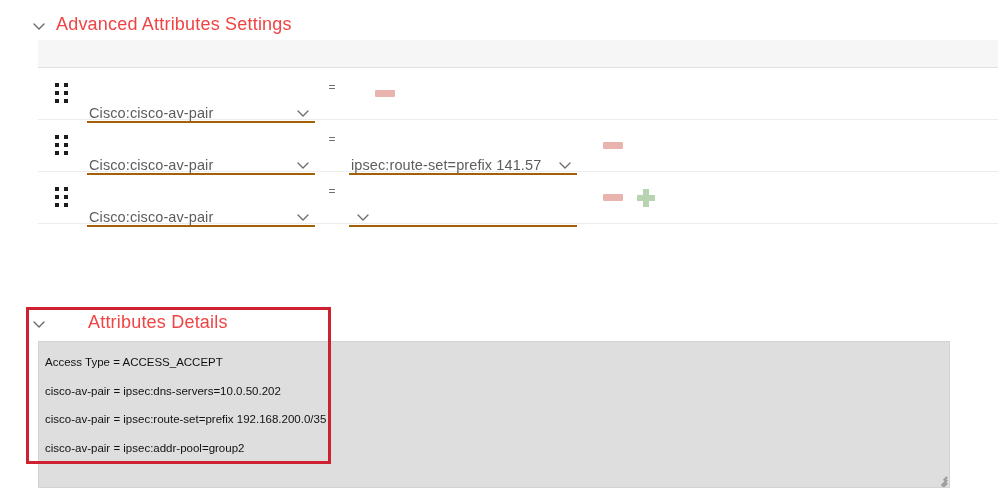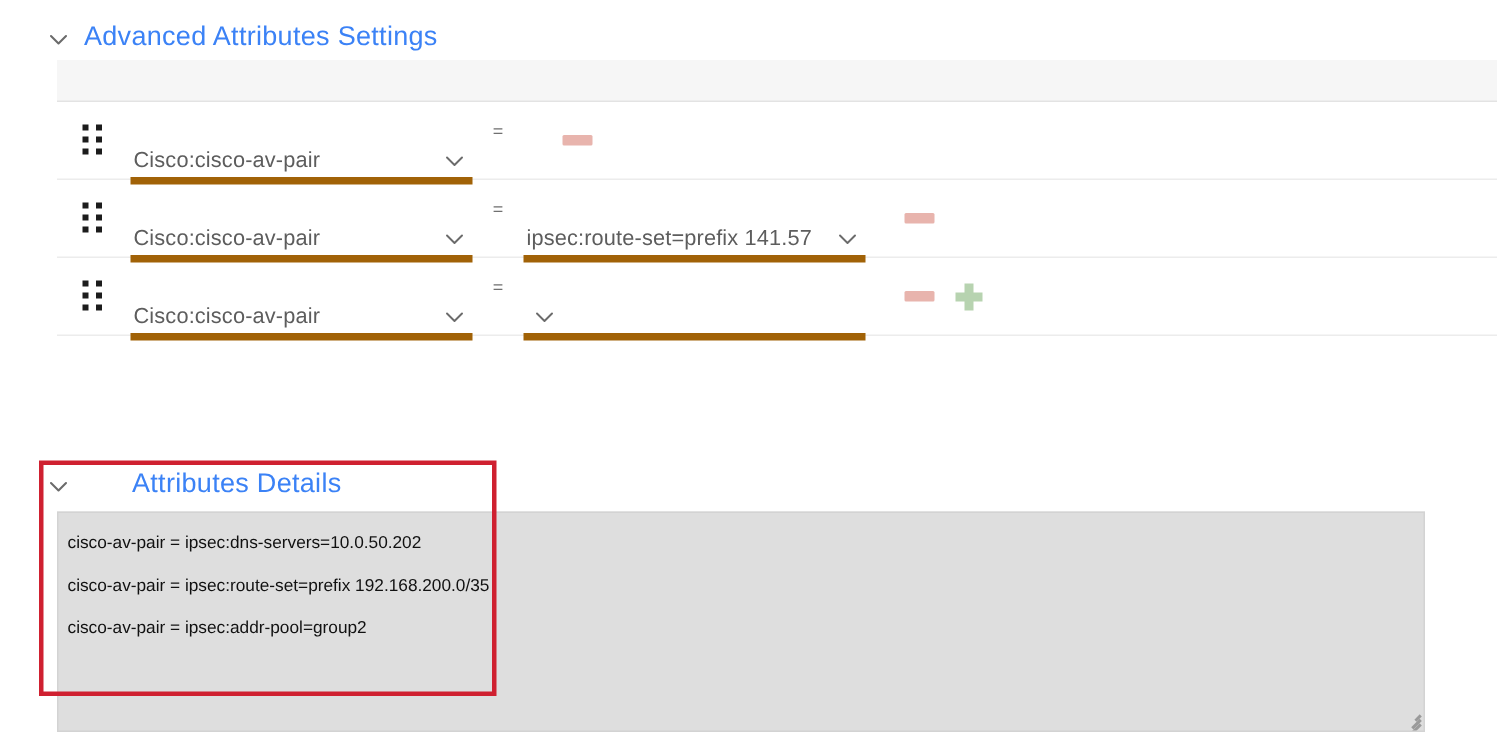--- a/index.html
+++ b/index.html
@@ -8,21 +8,21 @@
     width: 998px; height: 502px;
     background: #ffffff;
     font-family: "Liberation Sans", sans-serif;
     overflow: hidden;
   }
   .page { position: relative; width: 998px; height: 502px; background: #fff; }
 
   
   .section-head {
     display: flex; align-items: center; gap: 10px;
-    color: #3b82f6;
+    color: #ef4444;
     font-size: 18px;
     font-weight: 400;
   }
   .chev {
     width: 14px; height: 14px;
     display: inline-block;
     flex: 0 0 auto;
     position: relative;
     top: 1px;
   }
@@ -59,24 +59,24 @@
     gap: 3px 4px;
     align-content: center;
     justify-content: center;
     cursor: grab;
     flex: 0 0 auto;
   }
   .drag-handle i { width: 4px; height: 4px; background: #1c1c1c; display: block; border-radius: 0; }
 
   .sel {
     position: relative;
-    border-bottom: 5px solid #a16207;
+    border-bottom: 2px solid #a16207;
     height: 26px;
     display: flex;
-    align-items: center;
+    align-items: flex-end;
     cursor: pointer;
     background: transparent;
     margin-top: 32px;
   }
   .sel .txt {
     font-size: 14.5px;
     color: #5d5d5d;
     white-space: nowrap;
     overflow: hidden;
     text-overflow: clip;
@@ -277,20 +277,21 @@
   <div class="section-head" id="details-section">
     <span class="chev">
       <svg viewBox="0 0 14 14" width="14" height="14" aria-hidden="true">
         <path d="M2 5 L7 10 L12 5" fill="none" stroke="#6b6b6b" stroke-width="1.4" stroke-linecap="round" stroke-linejoin="round"></path>
       </svg>
     </span>
     <span id="details-title">Attributes Details</span>
   </div>
 
   <div class="details-panel">
+    <div class="details-line">Access Type = ACCESS_ACCEPT</div>
     <div class="details-line">cisco-av-pair = ipsec:dns-servers=10.0.50.202</div>
     <div class="details-line">cisco-av-pair = ipsec:route-set=prefix 192.168.200.0/35</div>
     <div class="details-line">cisco-av-pair = ipsec:addr-pool=group2</div>
     <div class="resize-grip">
       <span></span>
         <span></span>
         <span></span>
     </div>
   </div>
 

